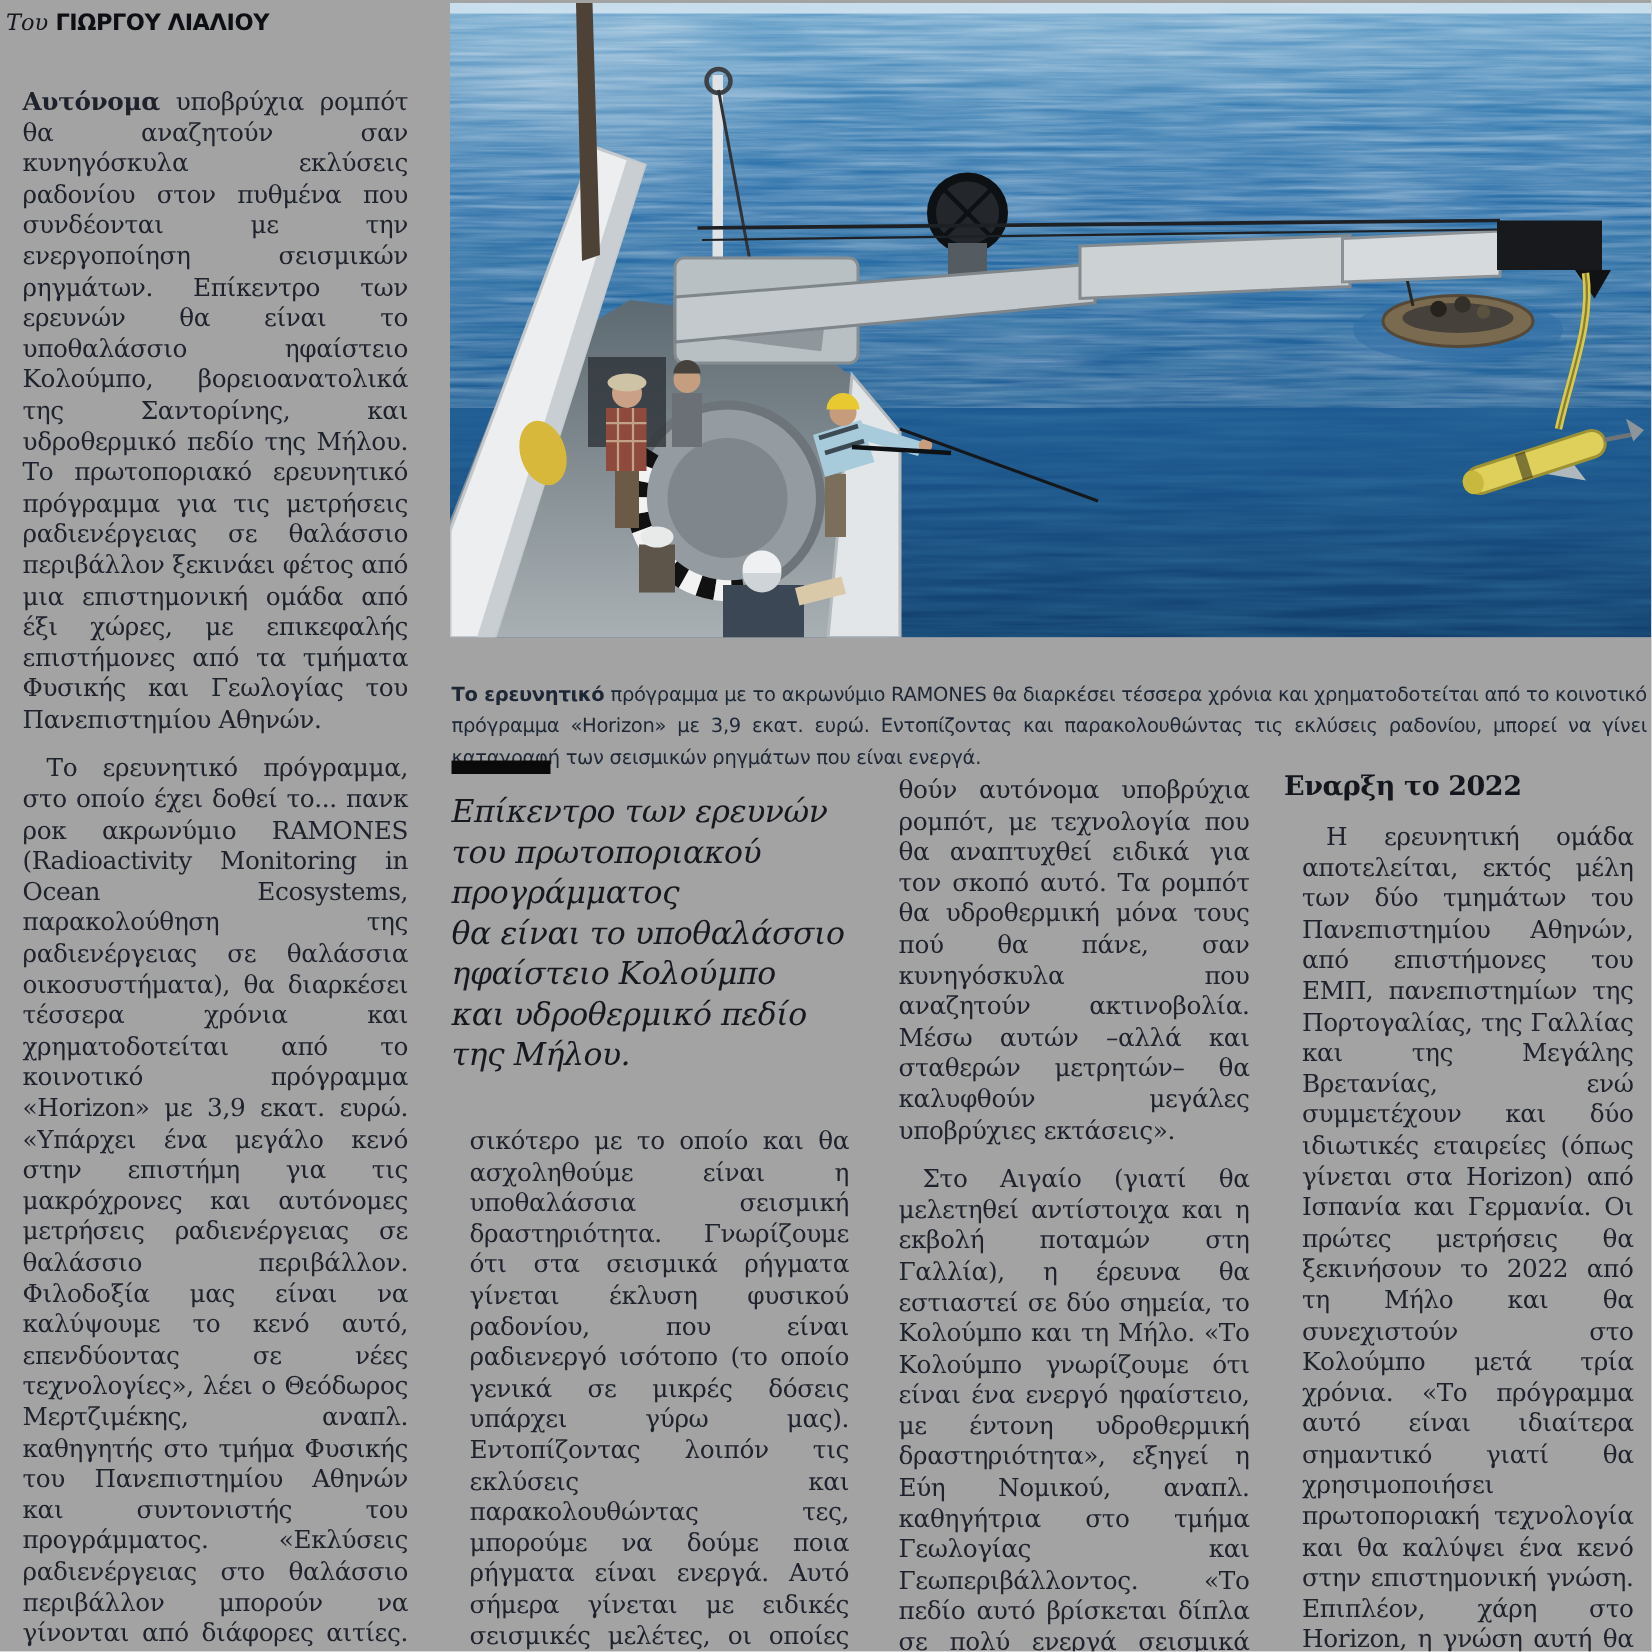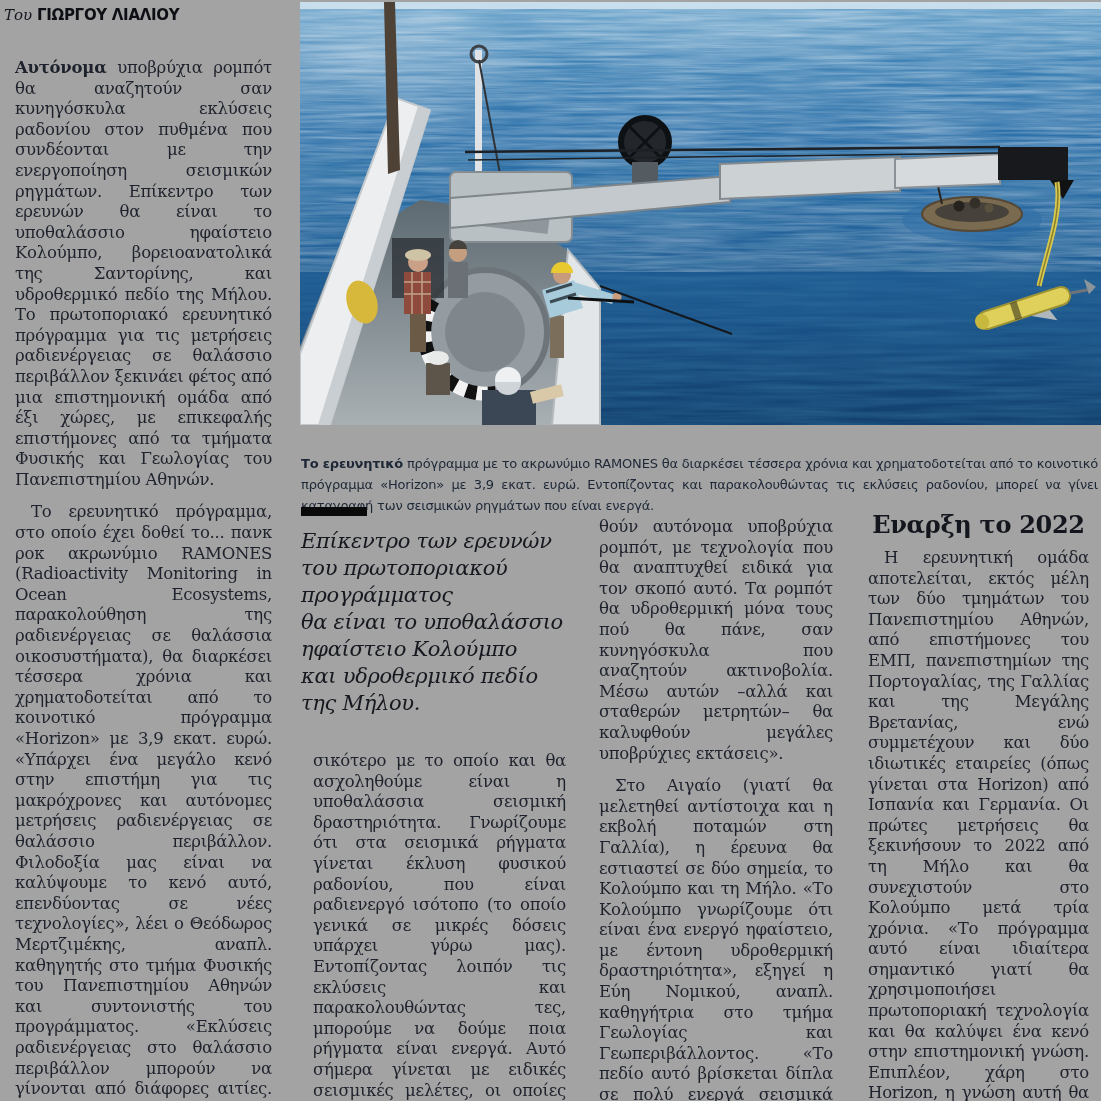--- a/index.html
+++ b/index.html
@@ -27,22 +27,22 @@
   .caption{position:absolute;left:301px;top:453px;width:797px;
            font-family:"DejaVu Sans",sans-serif;font-size:13px;line-height:21px;
            color:#1d2736;text-align:justify;letter-spacing:-0.2px;}
   .caption .cap-lead{font-weight:bold;}
 
   .pullquote{margin:0 0 34px 0;}
   .pq-bar{width:66px;height:9px;background:#0a0a0a;margin:2px 0 12px 0;}
   .pq-text{font-family:"DejaVu Serif",serif;font-style:italic;font-size:21px;line-height:27px;
            color:#15181e;white-space:pre-line;text-align:left;letter-spacing:-0.3px;}
 
-  .subhead{font-weight:bold;font-size:24px;line-height:22px;margin:9px 0 5px 0;
-           text-align:center;letter-spacing:-0.3px;color:#13161d;}
+  .subhead{font-weight:bold;font-size:18px;line-height:22px;margin:9px 0 5px 0;
+           text-align:left;letter-spacing:-0.3px;color:#13161d;}
 </style>
 </head>
 <body>
 
 <div id="page">
 
   <div class="byline">
     <span class="prefix">Του</span>
     <span class="name">ΓΙΩΡΓΟΥ ΛΙΑΛΙΟΥ</span>
   </div>

